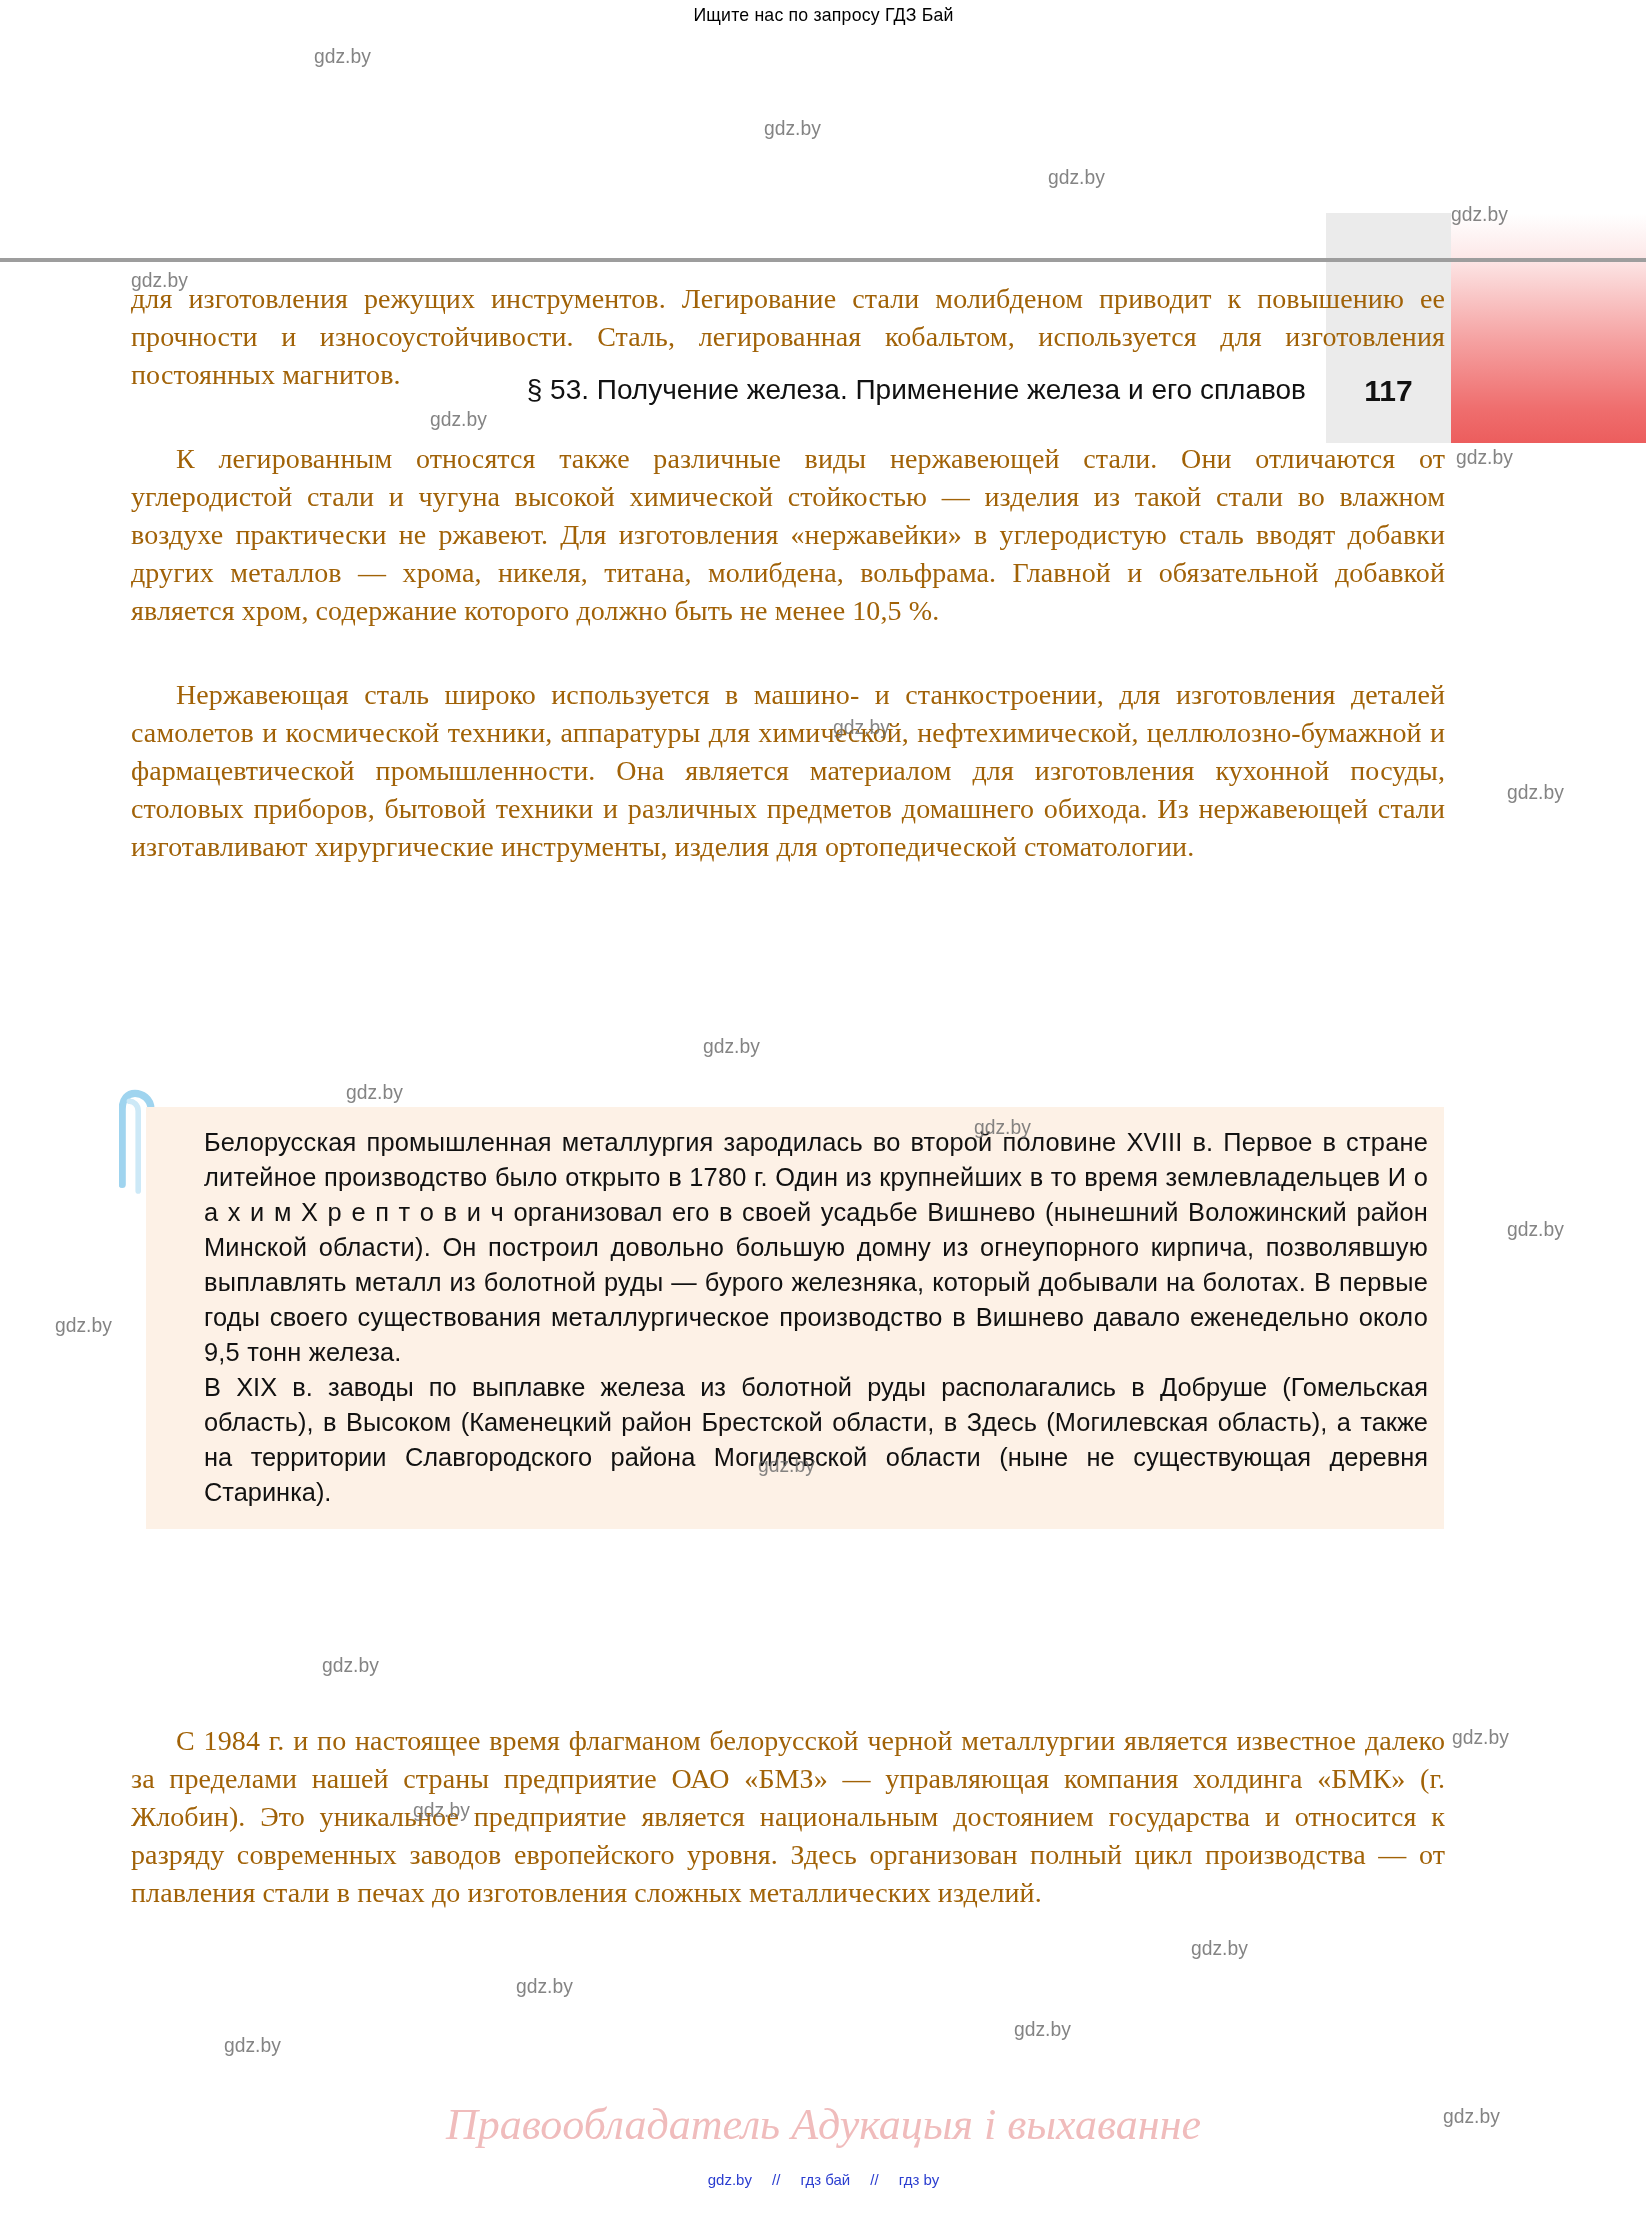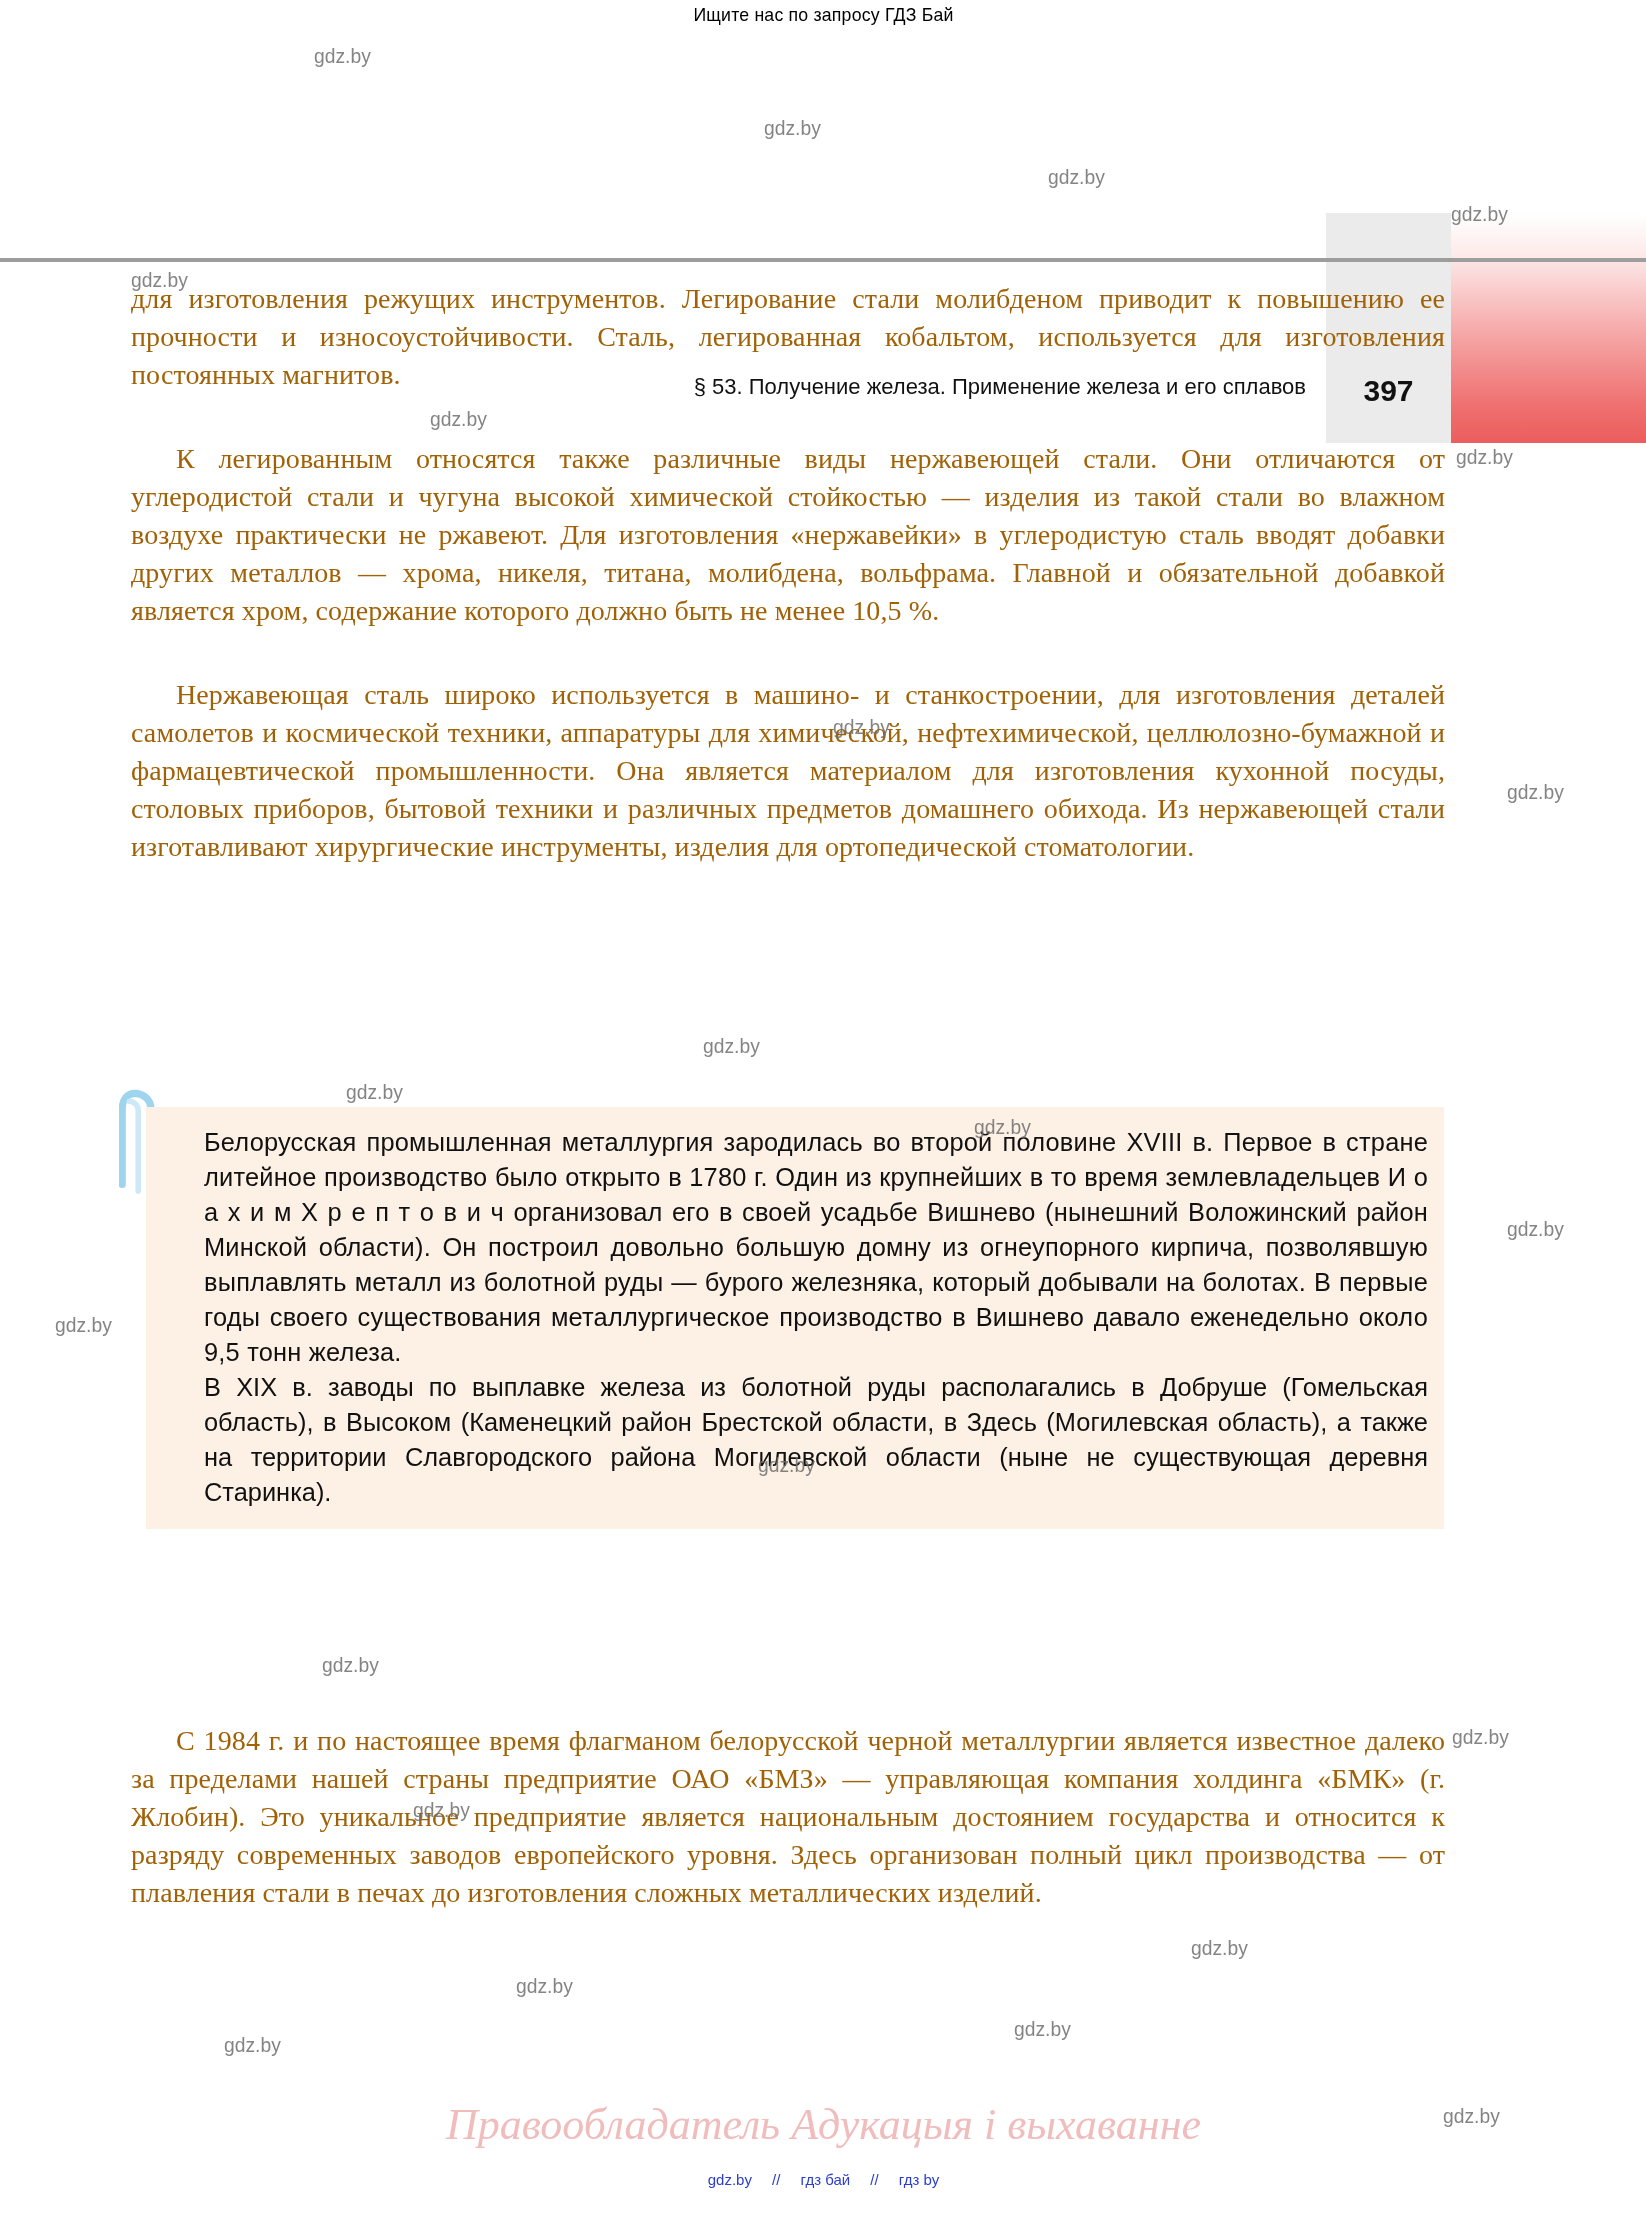--- a/index.html
+++ b/index.html
@@ -49,21 +49,21 @@
     height: 4px;
     background: #9d9d9d;
   }
   .header-title {
     position: absolute;
     top: 193px;
     left: 0;
     width: 1306px;
     text-align: right;
     font-family: "Liberation Sans", sans-serif;
-    font-size: 22px;
+    font-size: 28px;
     color: #111111;
   }
   .page-num-box {
     position: absolute;
     top: 32px;
     left: 1326px;
     width: 125px;
     height: 230px;
     background: #ebebeb;
   }
@@ -185,21 +185,21 @@
 <body>
 
 <div class="page">
 
   <div class="top-banner">Ищите нас по запросу ГДЗ Бай</div>
 
   <div class="header">
     <div class="page-num-box"></div>
     <div class="corner-grad"></div>
     <div class="header-title">§ 53. Получение железа. Применение железа и его сплавов</div>
-    <div class="page-num">397</div>
+    <div class="page-num">117</div>
   </div>
   <div class="header-rule"></div>
 
   <div class="content">
     <p class="just">для изготовления режущих инструментов. Легирование стали молибденом приводит к повышению ее прочности и износоустойчивости. Сталь, легированная кобальтом, используется для изготовления постоянных магнитов.</p>
     <p class="just indent">К легированным относятся также различные виды нержавеющей стали. Они отличаются от углеродистой стали и чугуна высокой химической стойкостью — изделия из такой стали во влажном воздухе практически не ржавеют. Для изготовления «нержавейки» в углеродистую сталь вводят добавки других металлов — хрома, никеля, титана, молибдена, вольфрама. Главной и обязательной добавкой является хром, содержание которого должно быть не менее 10,5 %.</p>
     <p class="just indent">Нержавеющая сталь широко используется в машино- и станкостроении, для изготовления деталей самолетов и космической техники, аппаратуры для химической, нефтехимической, целлюлозно-бумажной и фармацевтической промышленности. Она является материалом для изготовления кухонной посуды, столовых приборов, бытовой техники и различных предметов домашнего обихода. Из нержавеющей стали изготавливают хирургические инструменты, изделия для ортопедической стоматологии.</p>
   </div>
 
   <svg class="clip" viewBox="0 0 60 140">

